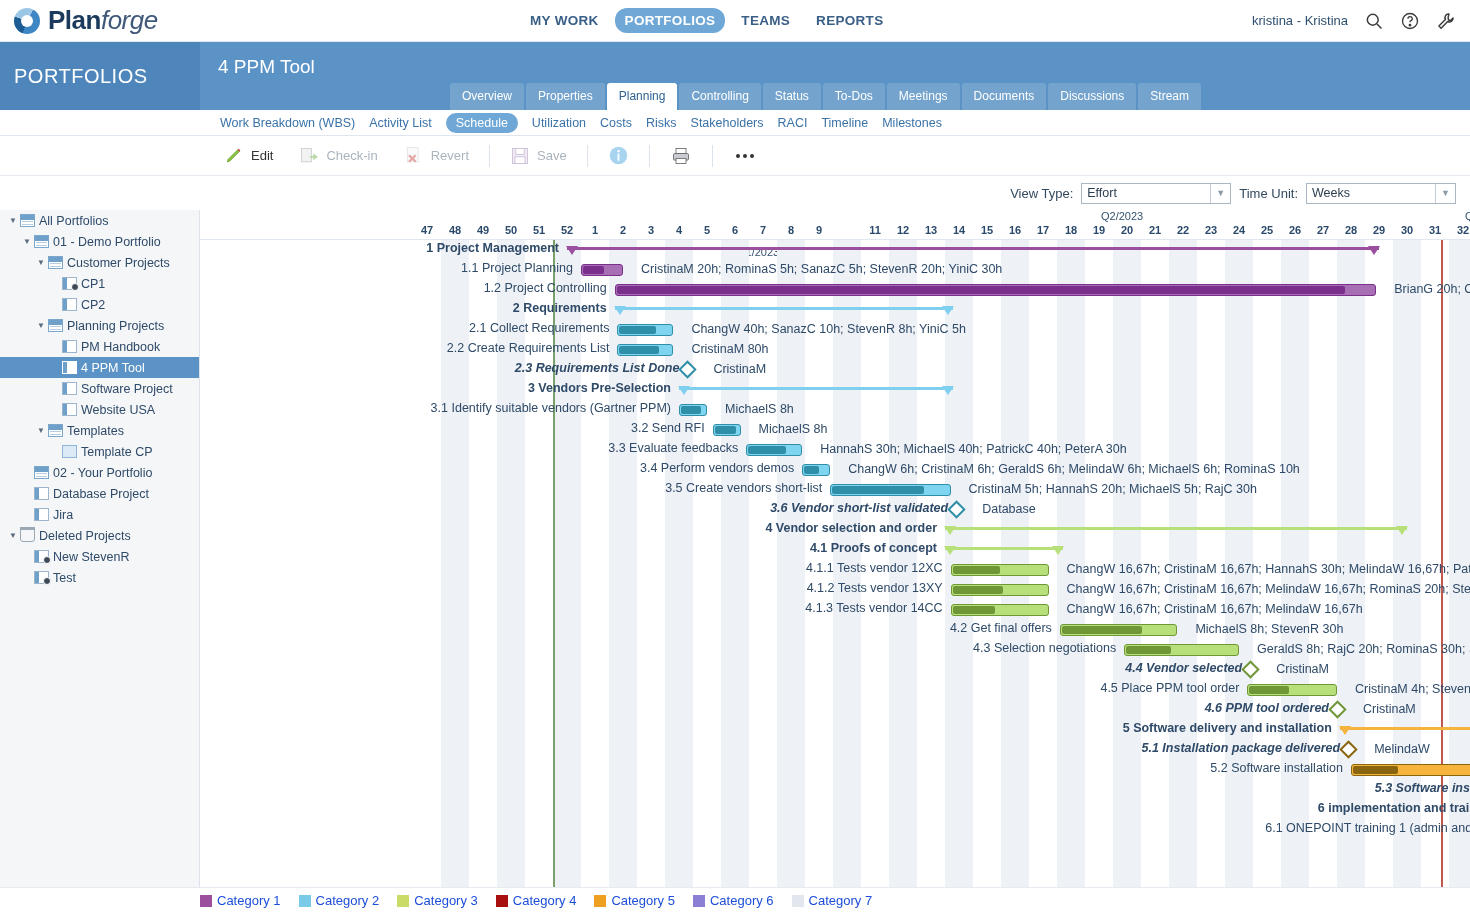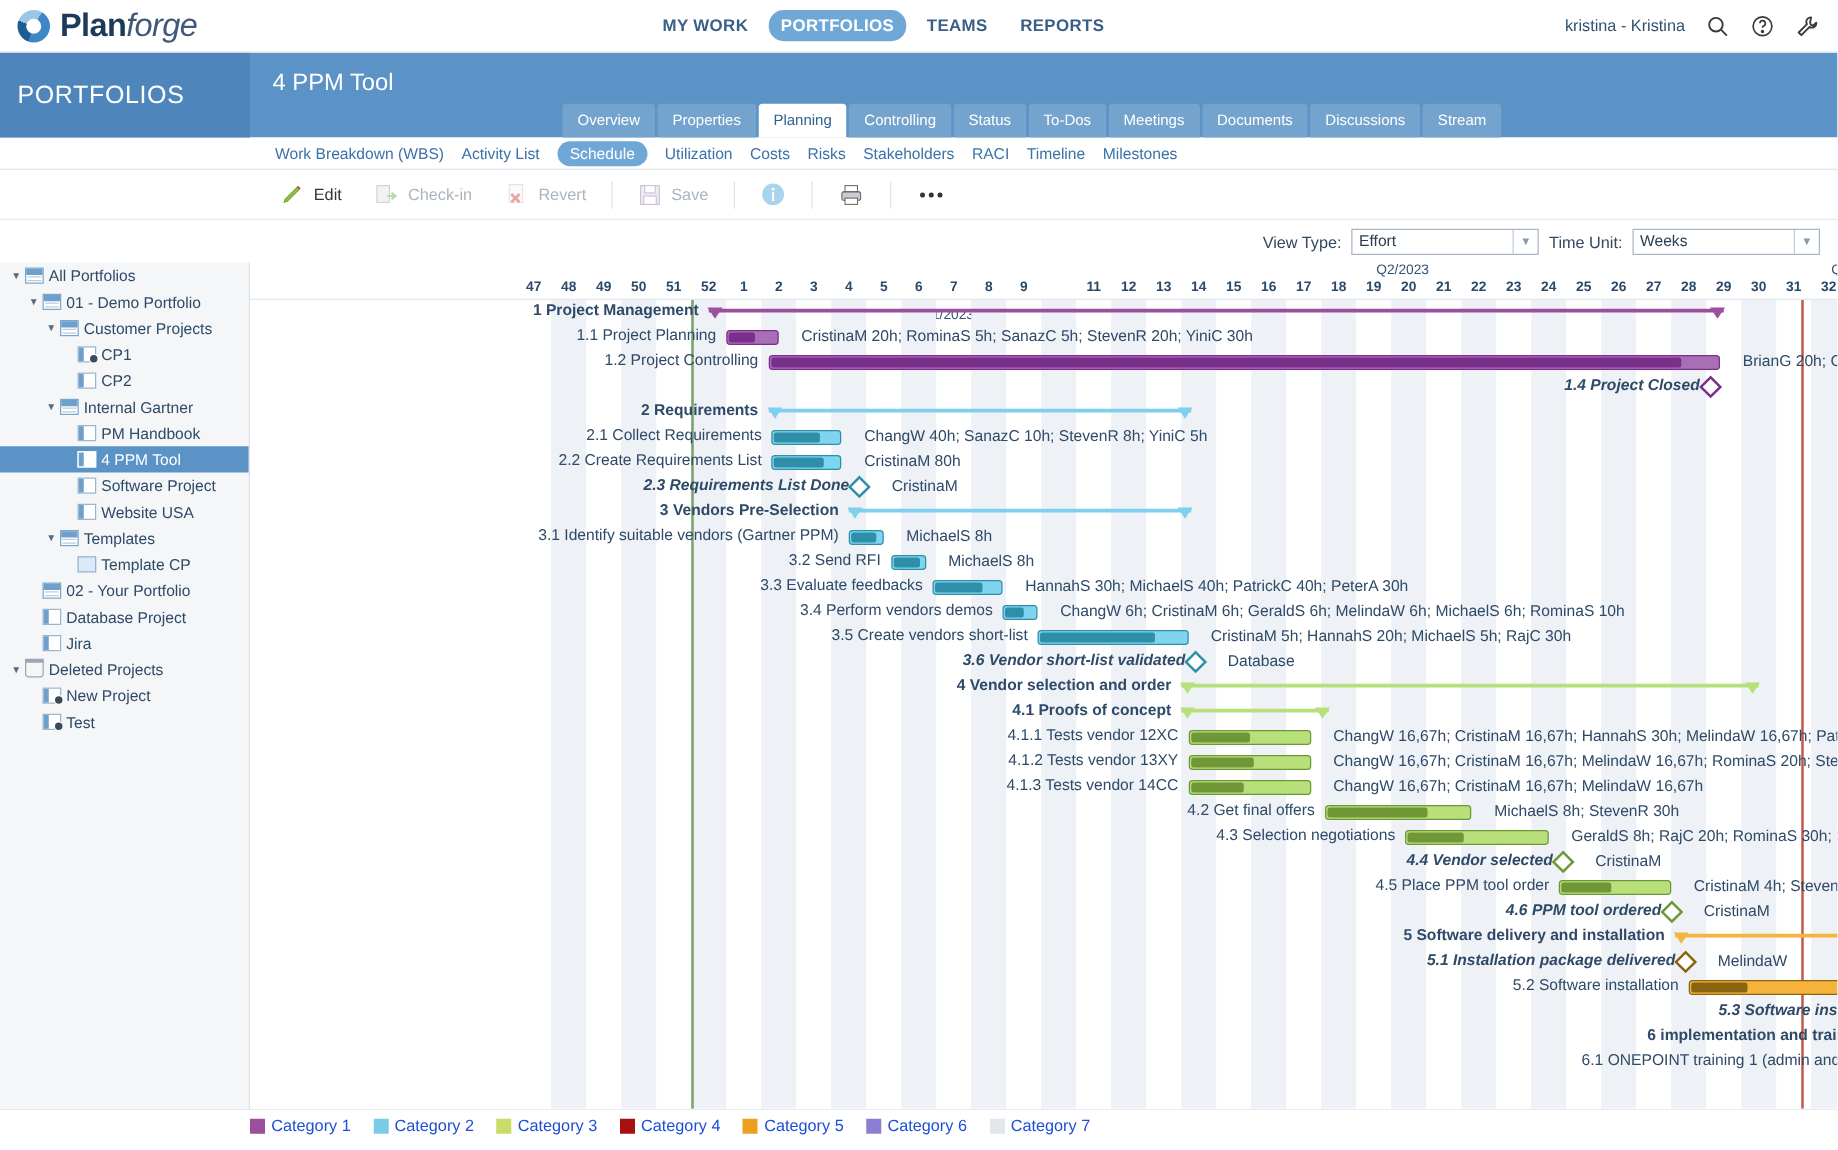--- a/index.html
+++ b/index.html
@@ -287,21 +287,21 @@
       <div class="trow">
         <span style="width: 48px; flex: 0 0 48px;"></span>
         <span class="tw"></span>
         <span class="ico proj"></span>
         <span>CP2</span>
       </div>
       <div class="trow">
         <span style="width: 34px; flex: 0 0 34px;"></span>
         <span class="tw">▼</span>
         <span class="ico folder"></span>
-        <span>Internal Gartner</span>
+        <span>Planning Projects</span>
       </div>
       <div class="trow">
         <span style="width: 48px; flex: 0 0 48px;"></span>
         <span class="tw"></span>
         <span class="ico proj"></span>
         <span>PM Handbook</span>
       </div>
       <div class="trow sel">
         <span style="width: 48px; flex: 0 0 48px;"></span>
         <span class="tw"></span>
@@ -355,21 +355,21 @@
         <span class="tw">▼</span>
         <span class="ico trash"></span>
         <span>Deleted Projects</span>
       </div>
       <div class="trow">
         <span style="width: 20px; flex: 0 0 20px;"></span>
         <span class="tw"></span>
         <span class="ico proj">
           <span class="badge"></span>
         </span>
-        <span>New Project</span>
+        <span>New StevenR</span>
       </div>
       <div class="trow">
         <span style="width: 20px; flex: 0 0 20px;"></span>
         <span class="tw"></span>
         <span class="ico proj">
           <span class="badge"></span>
         </span>
         <span>Test</span>
       </div>
     </div>
@@ -477,24 +477,20 @@
           </div>
           <div class="res" style="left: 441px;">CristinaM 20h; RominaS 5h; SanazC 5h; StevenR 20h; YiniC 30h</div>
         </div>
         <div class="row">
           <div class="rlabel" style="right: 863.4px;">1.2 Project Controlling</div>
           <div class="bar" style="left: 414.6px; width: 761.6px; background: rgb(169, 111, 181); border: 1.5px solid rgb(122, 47, 140);">
             <div class="prog" style="width: 728.256px; background: rgb(122, 47, 140);"></div>
           </div>
           <div class="res" style="left: 1194.2px;">BrianG 20h; CristinaM 120h; RominaS 30h; SanazC 30</div>
         </div>
-        <div class="row milestone">
-          <div class="rlabel" style="right: 110.2px;">1.4 Project Closed</div>
-          <div class="ms" style="left: 1161.8px; border-color: rgb(122, 47, 140); background: rgb(255, 255, 255);"></div>
-        </div>
         <div class="row summary">
           <div class="rlabel" style="right: 863.4px;">2 Requirements</div>
           <div class="sumbar" style="left: 414.6px; width: 338.8px; color: rgb(127, 208, 238);">
             <div class="line" style="background: rgb(127, 208, 238);"></div>
             <div class="cap l"></div>
             <div class="cap r"></div>
           </div>
         </div>
         <div class="row">
           <div class="rlabel" style="right: 860.6px;">2.1 Collect Requirements</div>

